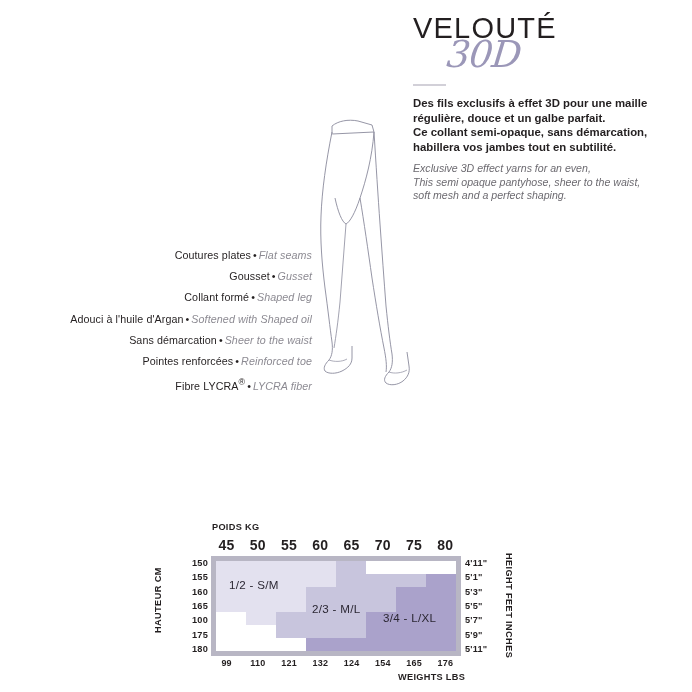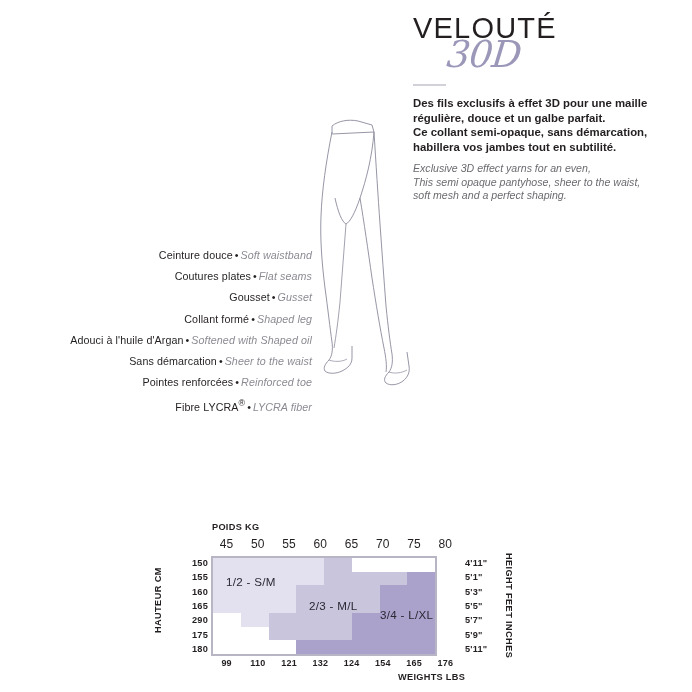--- a/index.html
+++ b/index.html
@@ -118,22 +118,22 @@
 
   #axis-top {
     position: absolute;
     left: 51px;
     top: 15px;
     width: 250px;
     height: 14px;
   }
   #axis-top span {
     position: absolute;
-    font-size: 12px;
-    font-weight: 400;
+    font-size: 14px;
+    font-weight: 700;
     color: #231f20;
     transform: translateX(-50%);
     letter-spacing: 0.3px;
     text-align: right;
   }
 
   #axis-bottom {
     position: absolute;
     left: 51px;
     top: 136px;
@@ -223,23 +223,23 @@
     letter-spacing: 0.4px;
     color: #231f20;
     text-align: center;
     white-space: nowrap;
   }
 
   #grid {
     position: absolute;
     left: 51px;
     top: 34px;
-    width: 226px;
+    width: 250px;
     height: 100px;
-    border: 2px solid #fca5a5;
+    border: 5px solid #fca5a5;
     background: #ffffff;
   }
   #grid-cells {
     position: absolute;
     inset: 0;
     display: grid;
     grid-template-columns: repeat(8, 1fr);
     grid-template-rows: repeat(7, 1fr);
   }
   #grid-cells div { width: 100%; height: 100%; }
@@ -272,23 +272,20 @@
   <span class="desc-line">habillera vos jambes tout en subtilité.</span>
 </div>
 
 <div id="desc-en">
   <span class="desc-line">Exclusive 3D effect yarns for an even,</span>
   <span class="desc-line">This semi opaque pantyhose, sheer to the waist,</span>
   <span class="desc-line">soft mesh and a perfect shaping.</span>
 </div>
 
 <div id="feature-list">
-  <div class="feature-row">
-    <span class="feat-fr">Ceinture douce</span><span class="feat-sep">•</span><span class="feat-en">Soft waistband</span>
-  </div>
   <div class="feature-row">
     <span class="feat-fr">Coutures plates</span><span class="feat-sep">•</span><span class="feat-en">Flat seams</span>
   </div>
   <div class="feature-row">
     <span class="feat-fr">Gousset</span><span class="feat-sep">•</span><span class="feat-en">Gusset</span>
   </div>
   <div class="feature-row">
     <span class="feat-fr">Collant formé</span><span class="feat-sep">•</span><span class="feat-en">Shaped leg</span>
   </div>
   <div class="feature-row">
@@ -361,21 +358,21 @@
 
   <div id="label-weights-lbs">WEIGHTS LBS</div>
 
   <div id="label-hauteur-cm">HAUTEUR CM</div>
 
   <div id="axis-left">
       <span style="top: 7.14286%;">150</span>
       <span style="top: 21.4286%;">155</span>
       <span style="top: 35.7143%;">160</span>
       <span style="top: 50%;">165</span>
-      <span style="top: 64.2857%;">290</span>
+      <span style="top: 64.2857%;">100</span>
       <span style="top: 78.5714%;">175</span>
       <span style="top: 92.8571%;">180</span>
     </div>
   <div id="axis-right">
       <span style="top: 7.14286%;">4'11"</span>
       <span style="top: 21.4286%;">5'1"</span>
       <span style="top: 35.7143%;">5'3"</span>
       <span style="top: 50%;">5'5"</span>
       <span style="top: 64.2857%;">5'7"</span>
       <span style="top: 78.5714%;">5'9"</span>

